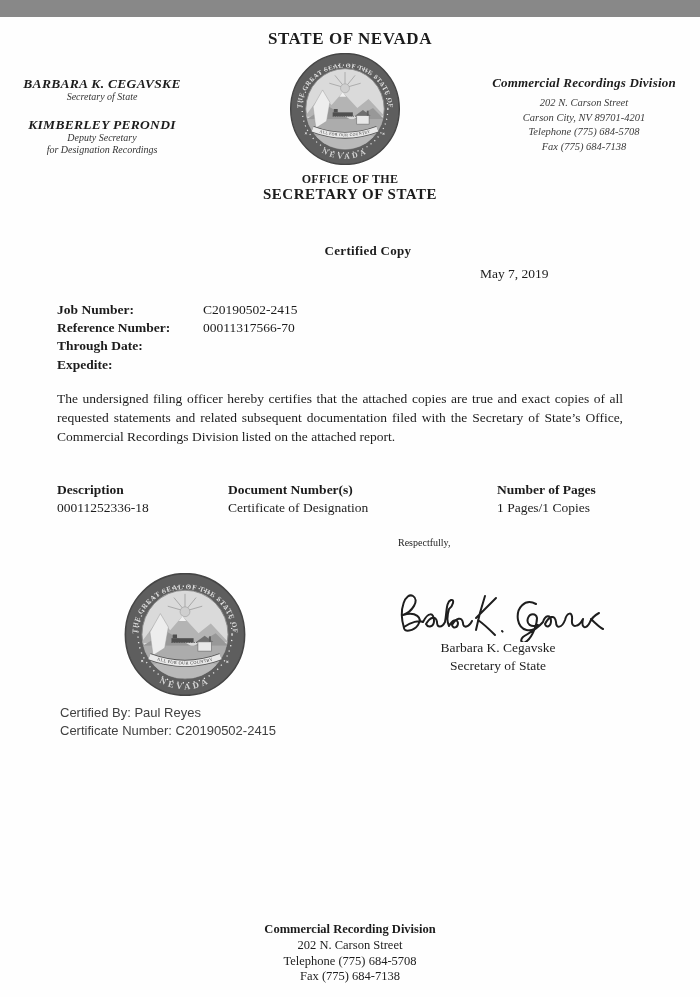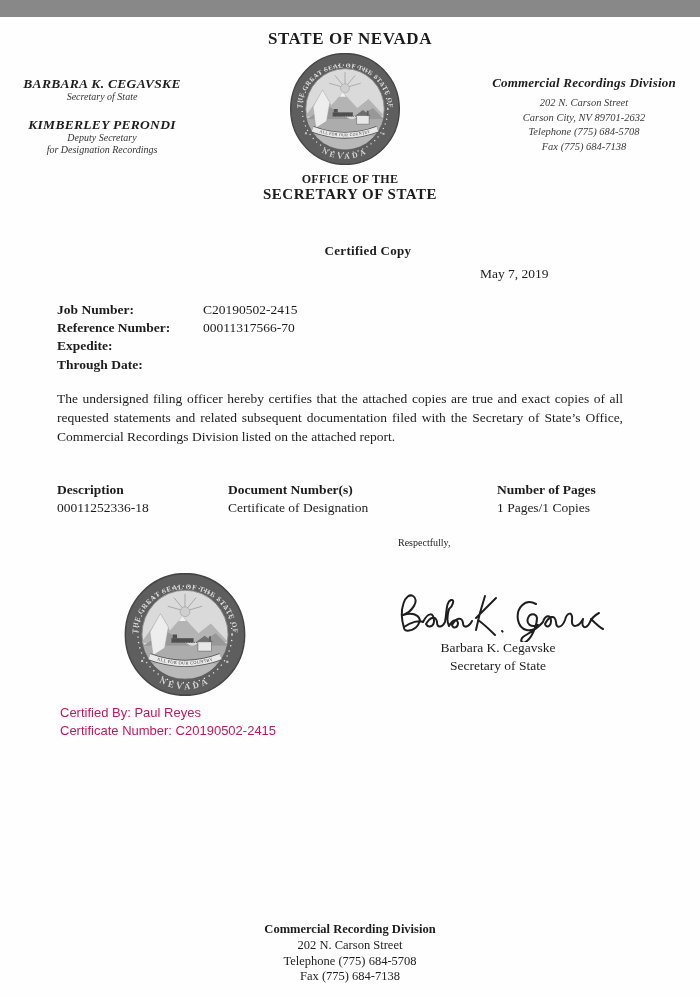--- a/index.html
+++ b/index.html
@@ -38,21 +38,21 @@
     display:grid; grid-template-columns:171px 269px 126px; line-height:18.2px; }
   .th { font-weight:bold; }
 
   
   .sig-salutation { top:520px; left:398px; font-size:10px; }
   .signature-svg { top:567px; left:390px; }
   .sig-name  { top:623px; left:400px; width:196px; text-align:center; font-size:13.5px; }
   .sig-title { top:641px; left:400px; width:196px; text-align:center; font-size:13.5px; }
 
   .certified { top:687px; left:60px; font-family:"Liberation Sans", sans-serif;
-    font-size:13px; line-height:17.5px; color:#be185d; }
+    font-size:13px; line-height:17.5px; color:#404040; }
 
   
   .footer { top:905px; font-size:12.5px; line-height:15.8px; }
   .footer-division { font-weight:bold; }
 
   .hidden-defs { position:absolute; width:0; height:0; overflow:hidden; }
 </style>
 </head>
 <body>
 
@@ -124,43 +124,43 @@
     <div class="off-role">for Designation Recordings</div>
   </div>
 
   <svg class="abs seal-top" width="112" height="116" viewBox="0 0 200 200">
     <use href="#nevada-seal"></use>
   </svg>
 
   <div class="abs division">
     <div class="div-name">Commercial Recordings Division</div>
     <div class="div-line">202 N. Carson Street</div>
-    <div class="div-line">Carson City, NV 89701-2632</div>
+    <div class="div-line">Carson City, NV 89701-4201</div>
     <div class="div-line">Telephone (775) 684-5708</div>
     <div class="div-line">Fax (775) 684-7138</div>
   </div>
 
   <div class="abs center office-line1">OFFICE OF THE</div>
   <div class="abs center office-line2">SECRETARY OF STATE</div>
 
   <div class="abs center doc-title">Certified Copy</div>
   <div class="abs doc-date">May 7, 2019</div>
 
   <div class="abs fields">
     <div class="field-row">
       <span class="field-label">Job Number:</span><span class="field-value">C20190502-2415</span>
     </div>
     <div class="field-row">
       <span class="field-label">Reference Number:</span><span class="field-value">00011317566-70</span>
     </div>
     <div class="field-row">
+      <span class="field-label">Through Date:</span><span class="field-value"></span>
+    </div>
+    <div class="field-row">
       <span class="field-label">Expedite:</span><span class="field-value"></span>
-    </div>
-    <div class="field-row">
-      <span class="field-label">Through Date:</span><span class="field-value"></span>
     </div>
   </div>
 
   <div class="abs para">The undersigned filing officer hereby certifies that the attached copies are true and exact copies of all requested statements and related subsequent documentation filed with the Secretary of State’s Office, Commercial Recordings Division listed on the attached report.</div>
 
   <div class="abs doc-table">
     <div class="th">Description</div>
     <div class="th">Document Number(s)</div>
     <div class="th">Number of Pages</div>
     <div class="td">00011252336-18</div>

